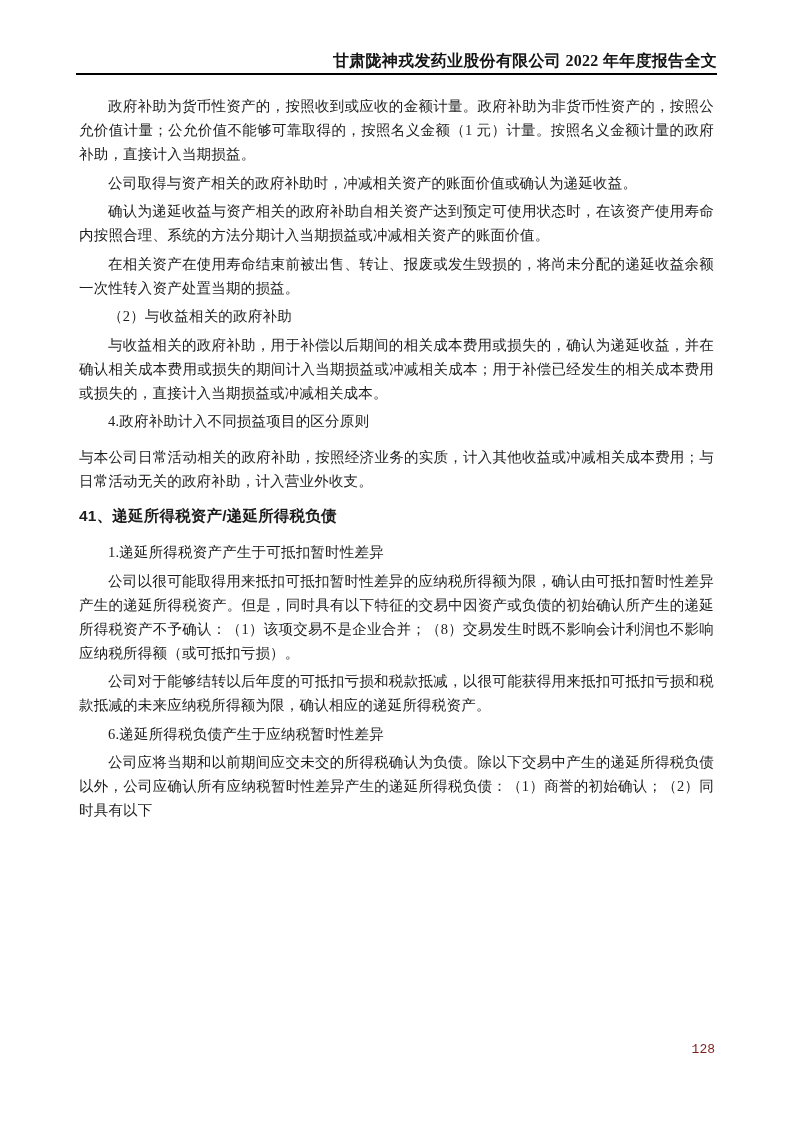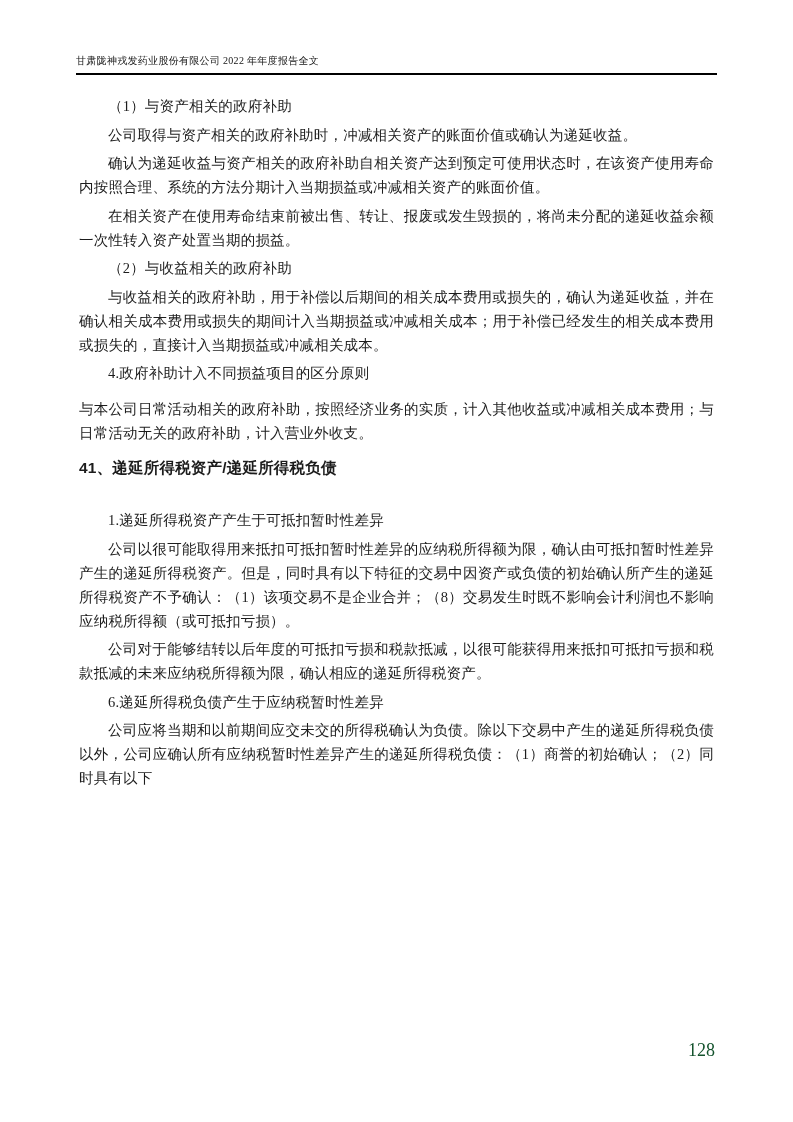--- a/index.html
+++ b/index.html
@@ -16,25 +16,26 @@
     overflow: hidden;
     background: #ffffff;
   }
   .header {
     margin: 0 76px 0 76px;
     padding-top: 52px;
     padding-bottom: 4px;
     border-bottom: 2px solid #000000;
   }
   .header-title {
-    text-align: left;
-    font-size: 10px;
+    text-align: right;
+    font-size: 16px;
     line-height: 17px;
     letter-spacing: 0.3px;
     color: #151515;
+    font-weight: bold;
   }
   .content {
     margin: 0 79px 0 79px;
     padding-top: 19px;
   }
   .content p {
     margin: 0 0 4.5px 0;
     font-size: 14.5px;
     line-height: 24px;
     text-align: justify;
@@ -42,44 +43,45 @@
     word-break: break-all;
   }
   .content p.indent { text-indent: 2em; }
   .content p.no-indent { text-indent: 0; margin-top: 12px; }
   .content p.section-heading {
     font-family: "Liberation Sans", "DejaVu Sans", sans-serif;
     font-weight: bold;
     font-size: 15.5px;
     line-height: 24px;
     margin-top: 11px;
-    margin-bottom: 28px;
+    margin-bottom: 12px;
     text-indent: 0;
     letter-spacing: 0.2px;
   }
   .footer-pagenum {
     position: absolute;
     top: 1042px;
     right: 78px;
-    font-size: 18px;
+    font-size: 13px;
     line-height: 16px;
-    color: #14532d;
+    color: #7f1d1d;
+    font-family: Liberation Mono, monospace;
   }
 </style>
 </head>
 <body>
 
 <div class="page">
 
   <div class="header">
     <div class="header-title">甘肃陇神戎发药业股份有限公司 2022 年年度报告全文</div>
   </div>
 
   <div class="content">
-    <p class="indent">（1）与资产相关的政府补助</p>
+    <p class="indent">政府补助为货币性资产的，按照收到或应收的金额计量。政府补助为非货币性资产的，按照公允价值计量；公允价值不能够可靠取得的，按照名义金额（1 元）计量。按照名义金额计量的政府补助，直接计入当期损益。</p>
     <p class="indent">公司取得与资产相关的政府补助时，冲减相关资产的账面价值或确认为递延收益。</p>
     <p class="indent">确认为递延收益与资产相关的政府补助自相关资产达到预定可使用状态时，在该资产使用寿命内按照合理、系统的方法分期计入当期损益或冲减相关资产的账面价值。</p>
     <p class="indent">在相关资产在使用寿命结束前被出售、转让、报废或发生毁损的，将尚未分配的递延收益余额一次性转入资产处置当期的损益。</p>
     <p class="indent">（2）与收益相关的政府补助</p>
     <p class="indent">与收益相关的政府补助，用于补偿以后期间的相关成本费用或损失的，确认为递延收益，并在确认相关成本费用或损失的期间计入当期损益或冲减相关成本；用于补偿已经发生的相关成本费用或损失的，直接计入当期损益或冲减相关成本。</p>
     <p class="indent">4.政府补助计入不同损益项目的区分原则</p>
     <p class="no-indent">与本公司日常活动相关的政府补助，按照经济业务的实质，计入其他收益或冲减相关成本费用；与日常活动无关的政府补助，计入营业外收支。</p>
     <p class="section-heading">41、递延所得税资产/递延所得税负债</p>
     <p class="indent">1.递延所得税资产产生于可抵扣暂时性差异</p>
     <p class="indent">公司以很可能取得用来抵扣可抵扣暂时性差异的应纳税所得额为限，确认由可抵扣暂时性差异产生的递延所得税资产。但是，同时具有以下特征的交易中因资产或负债的初始确认所产生的递延所得税资产不予确认：（1）该项交易不是企业合并；（8）交易发生时既不影响会计利润也不影响应纳税所得额（或可抵扣亏损）。</p>

